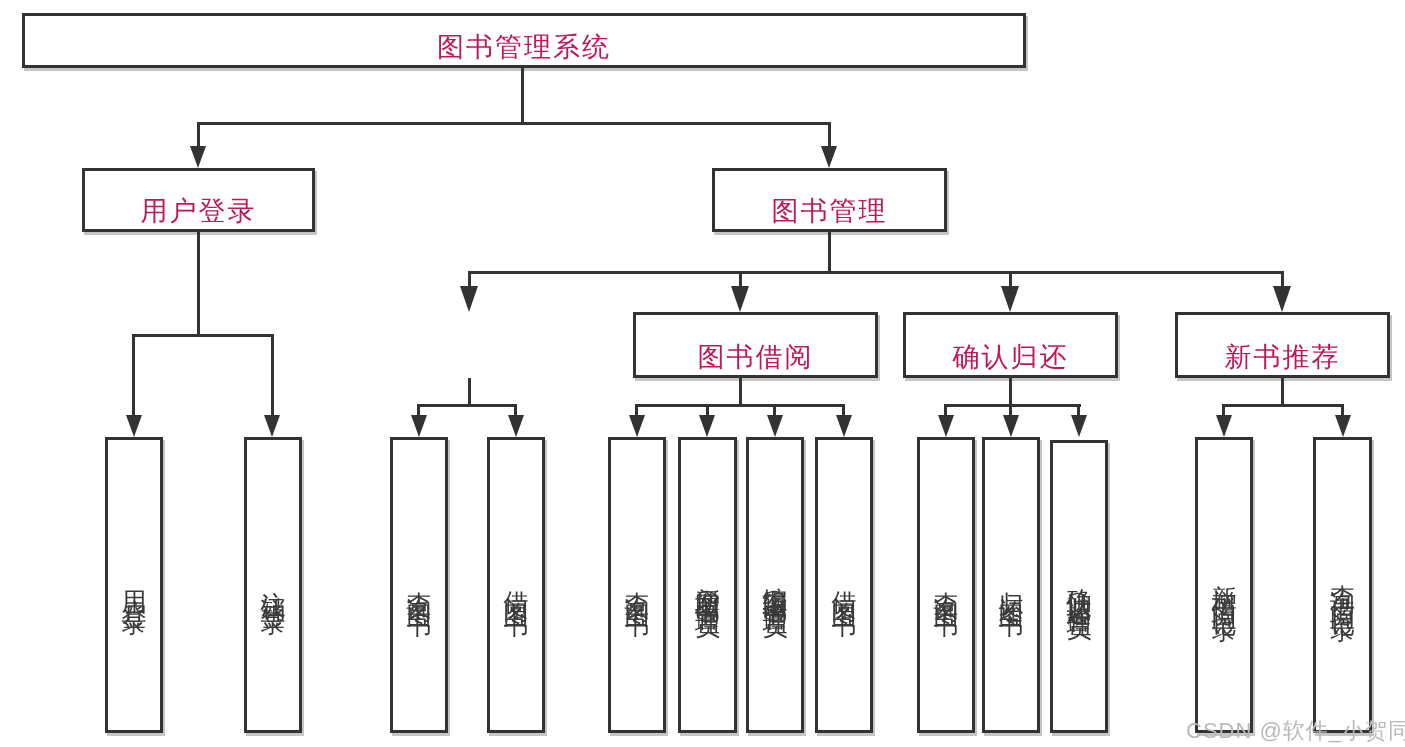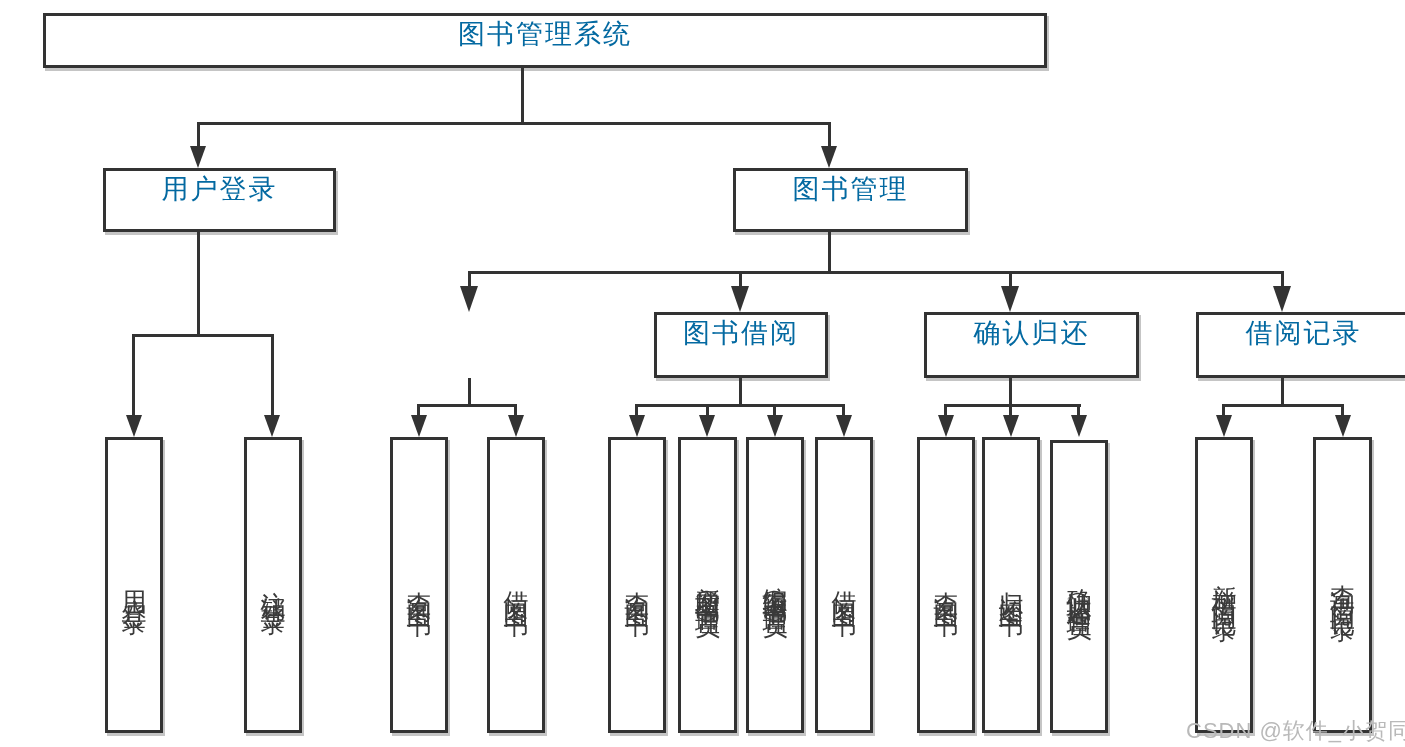--- a/index.html
+++ b/index.html
@@ -2,24 +2,23 @@
 <html><head>
 <meta charset="utf-8">
 <style>
   html,body{margin:0;padding:0;background:#ffffff;}
   #stage{
     position:relative;width:1405px;height:747px;background:#ffffff;
     font-family:"Liberation Sans","DejaVu Sans",sans-serif;overflow:hidden;
   }
   .box{
     position:absolute;box-sizing:border-box;border:3px solid #333333;background:#ffffff;
-    display:flex;align-items:flex-start;justify-content:center;
-    font-size:27px;color:#0369a1;letter-spacing:2px;
+    display:flex;align-items:flex-end;justify-content:center;
+    font-size:27px;color:#be185d;letter-spacing:2px;
     box-shadow:2px 3px 0 rgba(90,90,90,0.35);
-    margin-left:21px;
   }
   .vbox{
     position:absolute;box-sizing:border-box;border:3px solid #333333;background:#ffffff;
     display:flex;align-items:center;justify-content:center;
     box-shadow:2px 3px 0 rgba(90,90,90,0.35);
   }
   .vtext{
     writing-mode:vertical-rl;text-orientation:mixed;
     font-size:25px;color:#3a3a3a;letter-spacing:7px;line-height:1;
     white-space:nowrap;
@@ -72,28 +71,28 @@
   <div class="hl" style="left:468px;top:271px;width:816px;"></div>
   <div class="vl" style="left:468px;top:271px;height:17px;"></div>
   <div class="tri3" style="left:460px;top:286px;"></div>
   <div class="vl" style="left:739px;top:271px;height:17px;"></div>
   <div class="tri3" style="left:731px;top:286px;"></div>
   <div class="vl" style="left:1009px;top:271px;height:17px;"></div>
   <div class="tri3" style="left:1001px;top:286px;"></div>
   <div class="vl" style="left:1281px;top:271px;height:17px;"></div>
   <div class="tri3" style="left:1273px;top:286px;"></div>
 
-  <div class="box" style="left:633px;top:312px;width:174px;height:66px;">
+  <div class="box" style="left:633px;top:312px;width:245px;height:66px;">
     <span>图书借阅</span>
   </div>
   <div class="box" style="left:903px;top:312px;width:215px;height:66px;">
     <span>确认归还</span>
   </div>
   <div class="box" style="left:1175px;top:312px;width:215px;height:66px;">
-    <span>借阅记录</span>
+    <span>新书推荐</span>
   </div>
 
   <div class="vl" style="left:468px;top:378px;height:29px;"></div>
   <div class="hl" style="left:417px;top:404px;width:100px;"></div>
   <div class="vl" style="left:417px;top:404px;height:15px;"></div>
   <div class="tri" style="left:411px;top:415px;"></div>
   <div class="vl" style="left:514px;top:404px;height:15px;"></div>
   <div class="tri" style="left:508px;top:415px;"></div>
 
   <div class="vl" style="left:739px;top:378px;height:29px;"></div>

